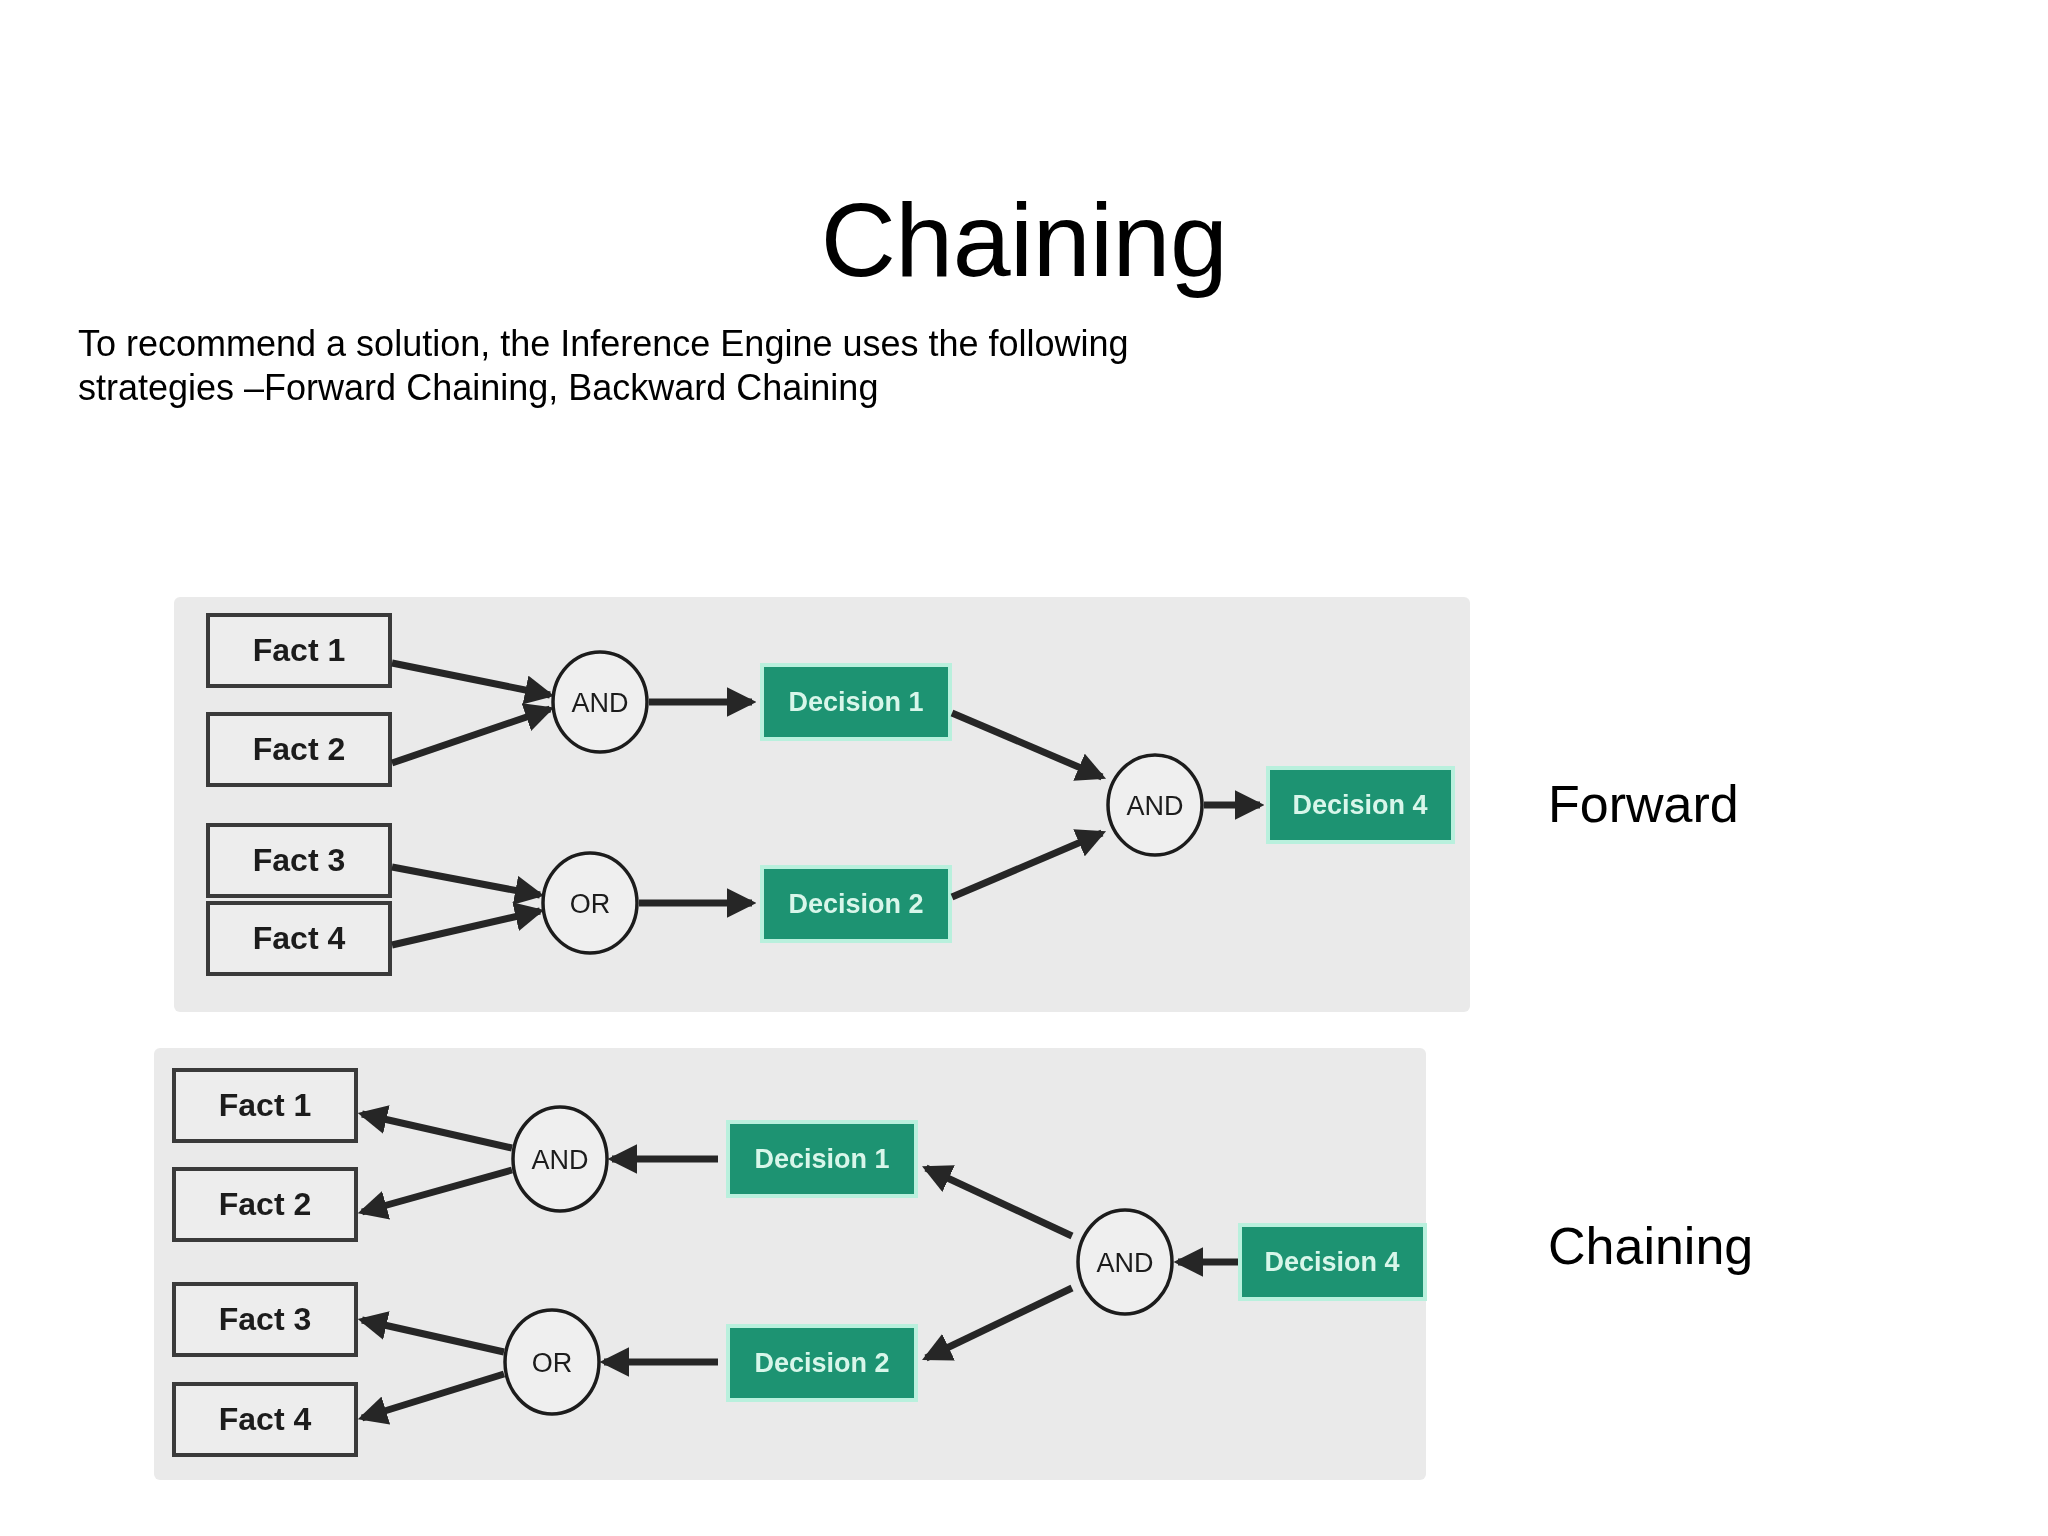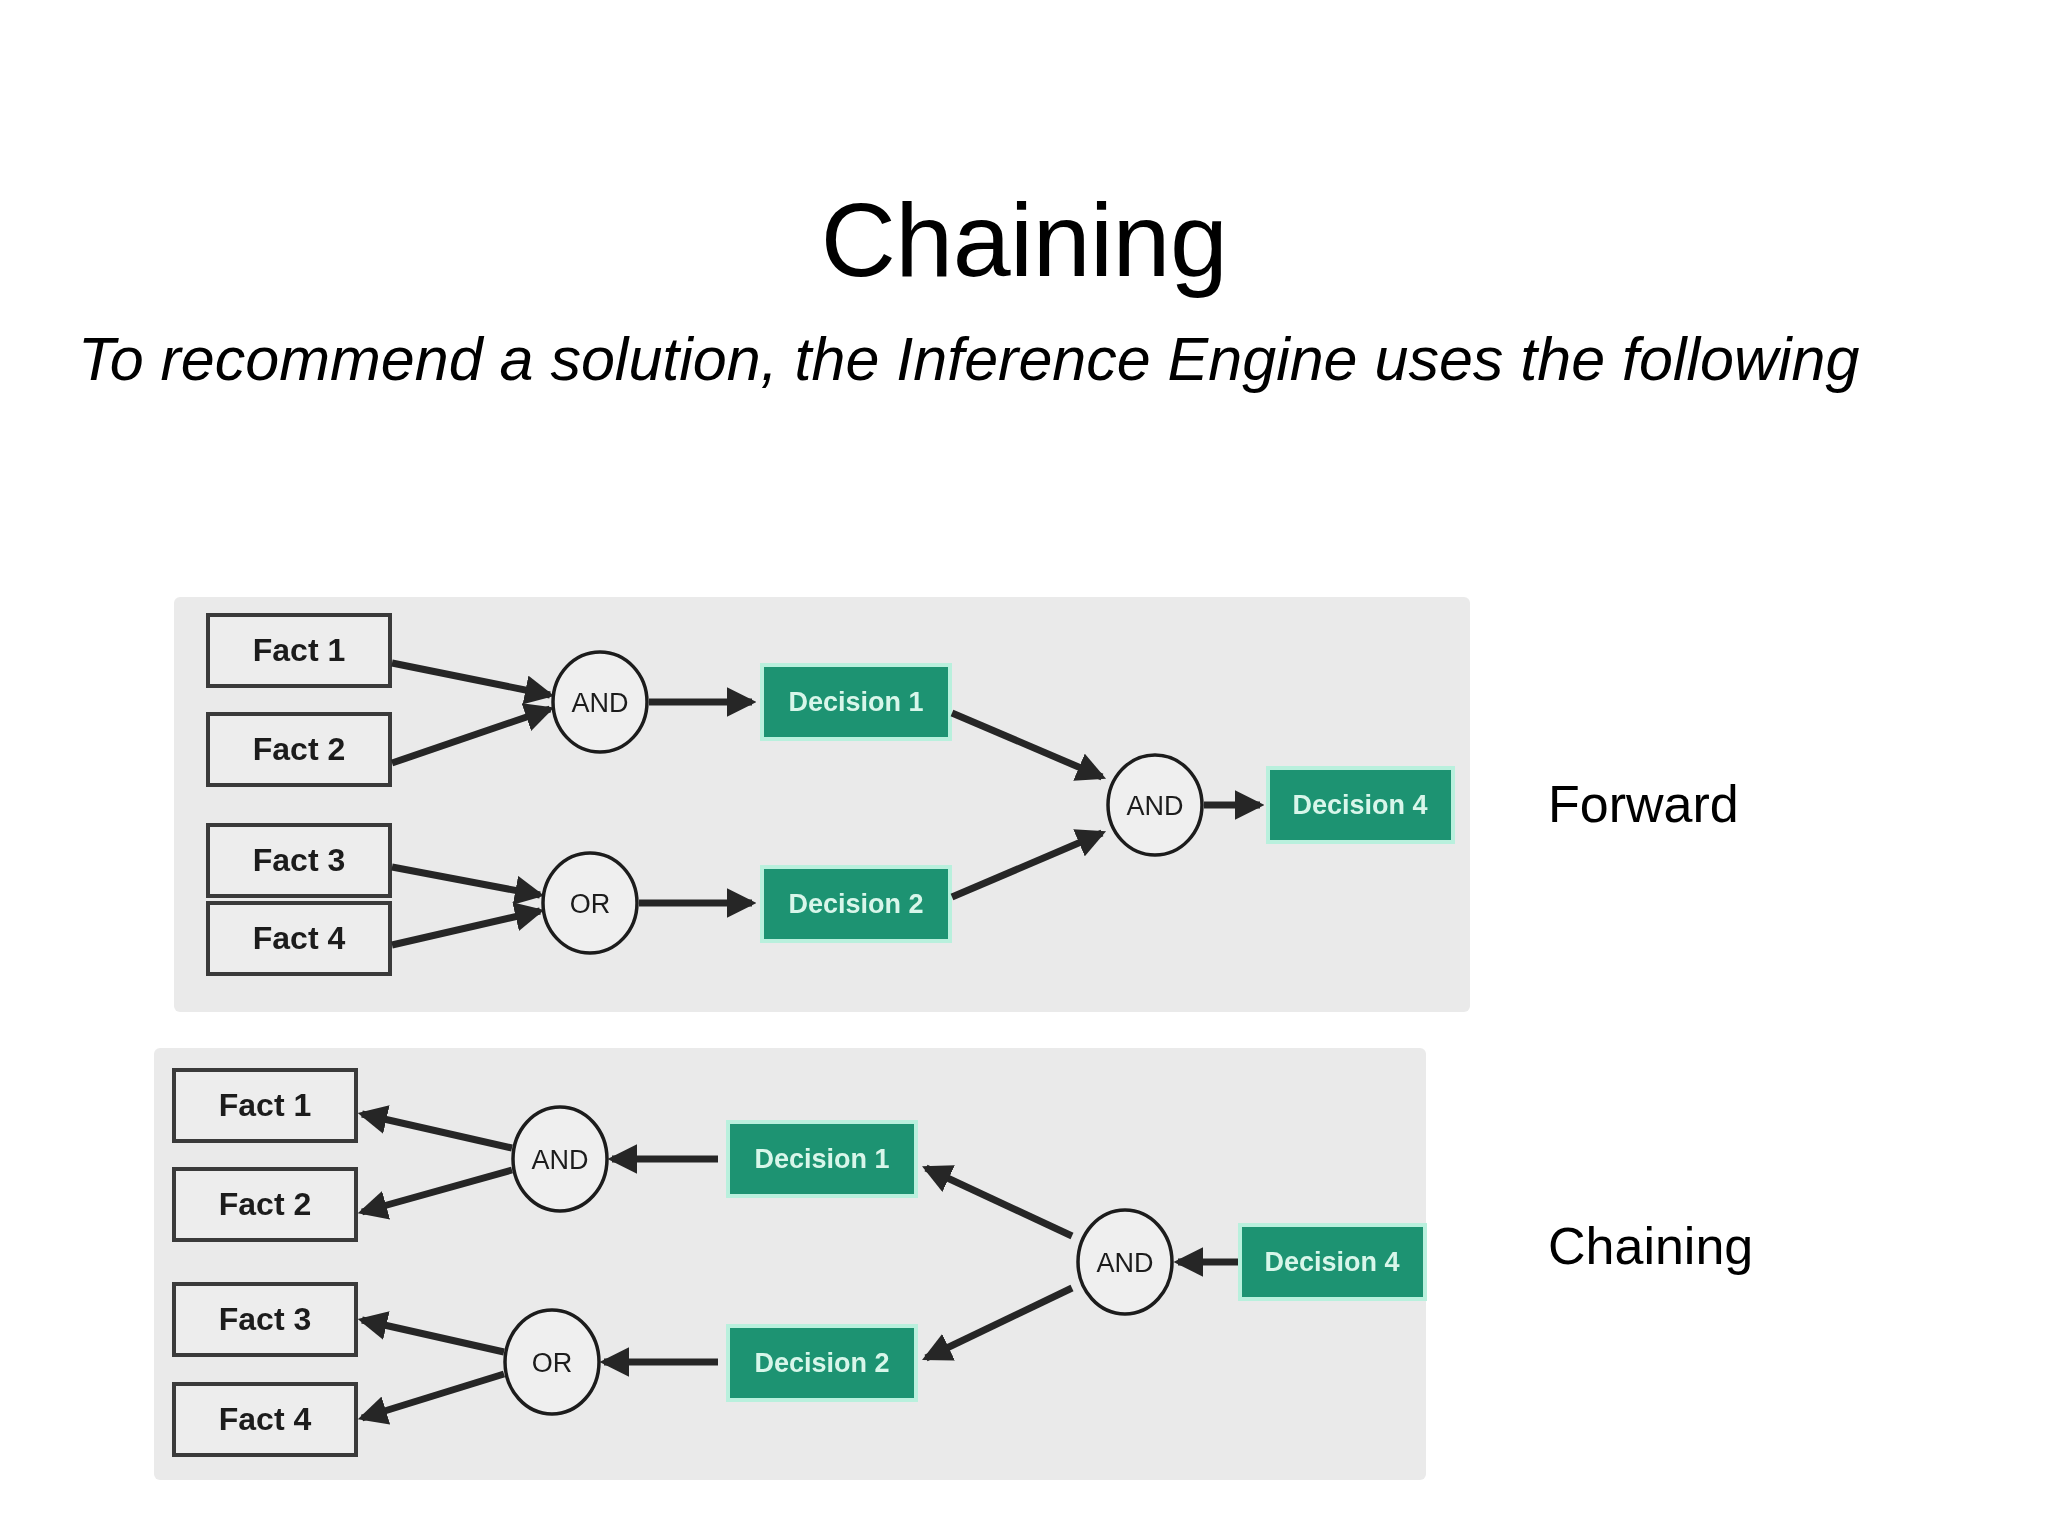--- a/index.html
+++ b/index.html
@@ -39,25 +39,24 @@
     color: #000000;
     white-space: nowrap;
   }
 
   
   .slide-body {
     position: absolute;
     left: 78px;
     top: 322px;
     width: 1900px;
-    font-size: 61px;
+    font-size: 36px;
     line-height: 1.22;
     font-weight: 400;
     color: #000000;
-    font-style: italic;
   }
   .slide-body .line { display: block; }
 
   
   .diagram-wrap { position: absolute; }
   #forward-diagram  { left: 160px; top: 585px;  width: 1310px; height: 440px; }
   #backward-diagram { left: 140px; top: 1040px; width: 1310px; height: 450px; }
 
   .diagram-wrap svg { display: block; width: 100%; height: 100%; }
 
@@ -116,20 +115,21 @@
 </style>
 </head>
 <body>
 
 <div class="slide">
 
   <h1 class="slide-title">Chaining</h1>
 
   <div class="slide-body">
     <span class="line">To recommend a solution, the Inference Engine uses the following</span>
+    <span class="line">strategies –Forward Chaining, Backward Chaining</span>
   </div>
 
   <div class="diagram-wrap" id="forward-diagram">
     <svg viewBox="0 0 1310 440" xmlns="http://www.w3.org/2000/svg">
       <defs>
         <marker id="arrow-f" viewBox="0 0 10 10" refX="8.5" refY="5" markerWidth="4.2" markerHeight="4.2" orient="auto-start-reverse">
           <path d="M 0 0 L 10 5 L 0 10 z" fill="#262626"></path>
         </marker>
       </defs>
 

